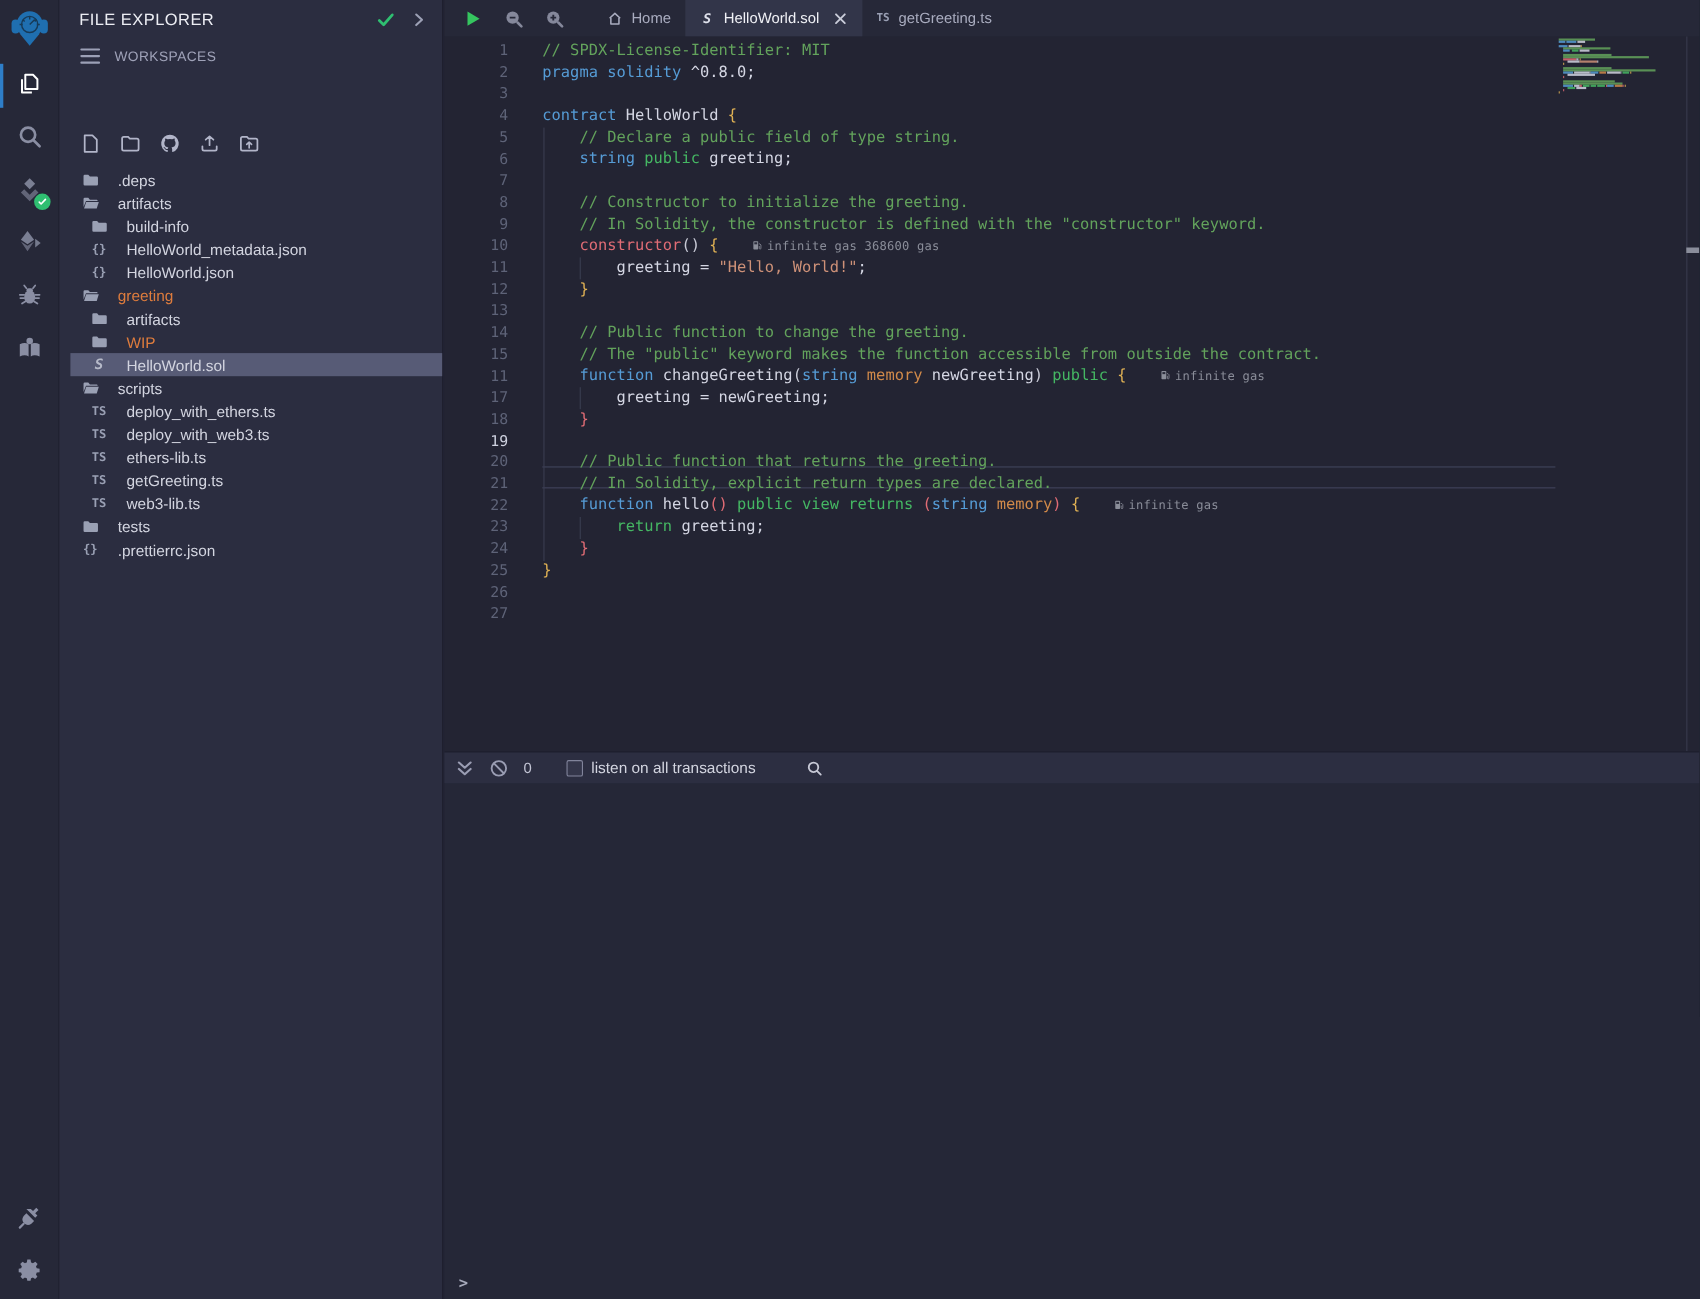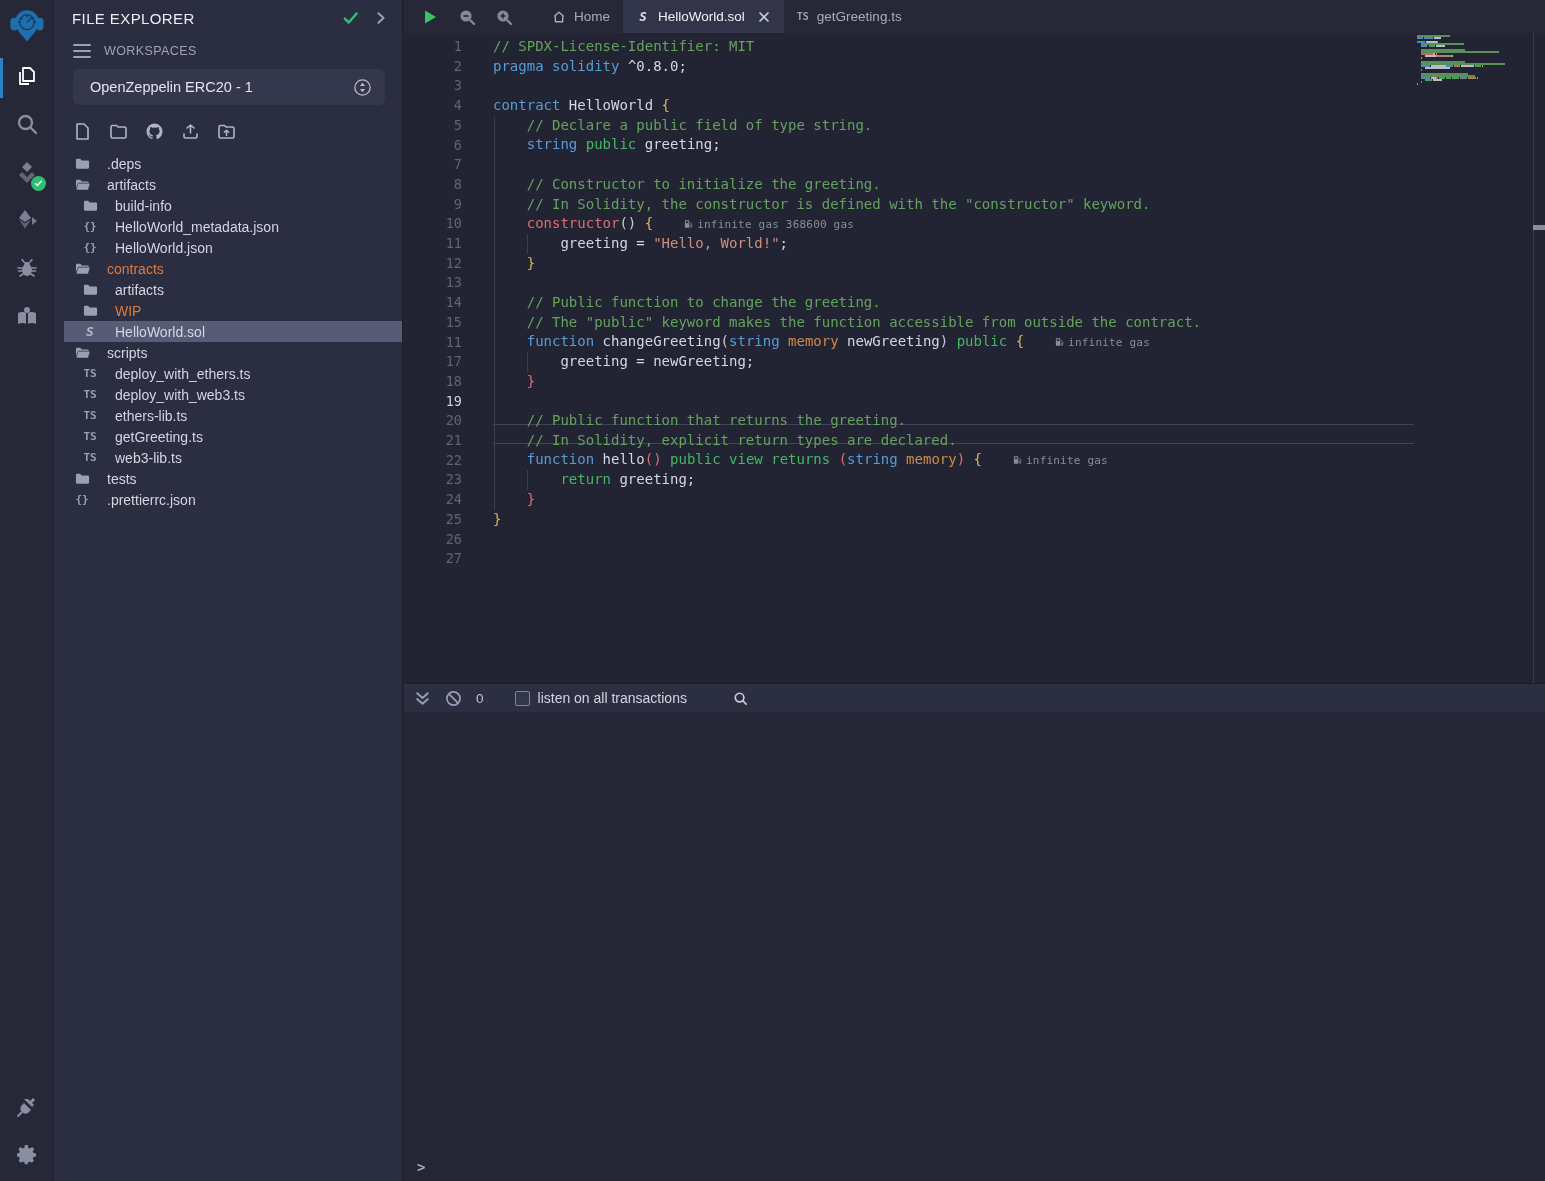--- a/index.html
+++ b/index.html
@@ -212,29 +212,20 @@
       </div>
     </div>
     <div class="ex-workspaces">
       <div class="ex-burger">
           <i></i>
           <i></i>
           <i></i>
         </div>
       <div class="ex-ws-label">WORKSPACES</div>
     </div>
-    <div class="ex-select">
-      <div class="ex-select-label">OpenZeppelin ERC20 - 1</div>
-      <div class="ex-select-caret">
-        <svg viewBox="0 0 16 16" fill="currentColor">
-            <circle cx="8" cy="8" r="7.2" fill="none" stroke="currentColor" stroke-width="1.2"></circle>
-            <path d="M8 3.6l2.4 3H5.6zM8 12.4l-2.4-3h4.8z"></path>
-          </svg>
-      </div>
-    </div>
     <div class="ex-toolbar" id="ex-toolbar">
         <div class="tbtn">
           <span><svg viewBox="0 0 19 19">
               <path d="M4 2h7l4 4v11H4z" fill="none" stroke="currentColor" stroke-width="1.6" stroke-linejoin="round"></path>
             </svg></span>
         </div>
         <div class="tbtn">
           <span><svg viewBox="0 0 19 19">
               <path d="M2 5a1.5 1.5 0 0 1 1.5-1.5h4L9 5h6.5A1.5 1.5 0 0 1 17 6.5v8A1.5 1.5 0 0 1 15.5 16h-12A1.5 1.5 0 0 1 2 14.5z" fill="none" stroke="currentColor" stroke-width="1.6"></path>
             </svg></span>
@@ -305,21 +296,21 @@
         </div>
         <div class="tree-row orange" style="padding-left: 10px;">
           <span class="t-icon">
             <span style="color:#9aa0b4;display:flex">
               <svg viewBox="0 0 16 14">
                 <path fill="currentColor" d="M1 3.2A1.2 1.2 0 0 1 2.2 2h3.4l1.6 1.8h6.3c.7 0 1.2.5 1.2 1.2H3.4L1 11z"></path>
                 <path fill="currentColor" d="M3.6 6h12.2l-2 6.5H1.5z"></path>
               </svg>
             </span>
           </span>
-          <span class="t-label">contracts</span>
+          <span class="t-label">greeting</span>
         </div>
         <div class="tree-row" style="padding-left: 18px;">
           <span class="t-icon">
             <span style="color:#9aa0b4;display:flex">
               <svg viewBox="0 0 16 14">
                 <path fill="currentColor" d="M1 3.2A1.2 1.2 0 0 1 2.2 2h3.4l1.6 1.8h6.6A1.2 1.2 0 0 1 15 5v6.3a1.2 1.2 0 0 1-1.2 1.2H2.2A1.2 1.2 0 0 1 1 11.3z"></path>
               </svg>
             </span>
           </span>
           <span class="t-label">artifacts</span>

